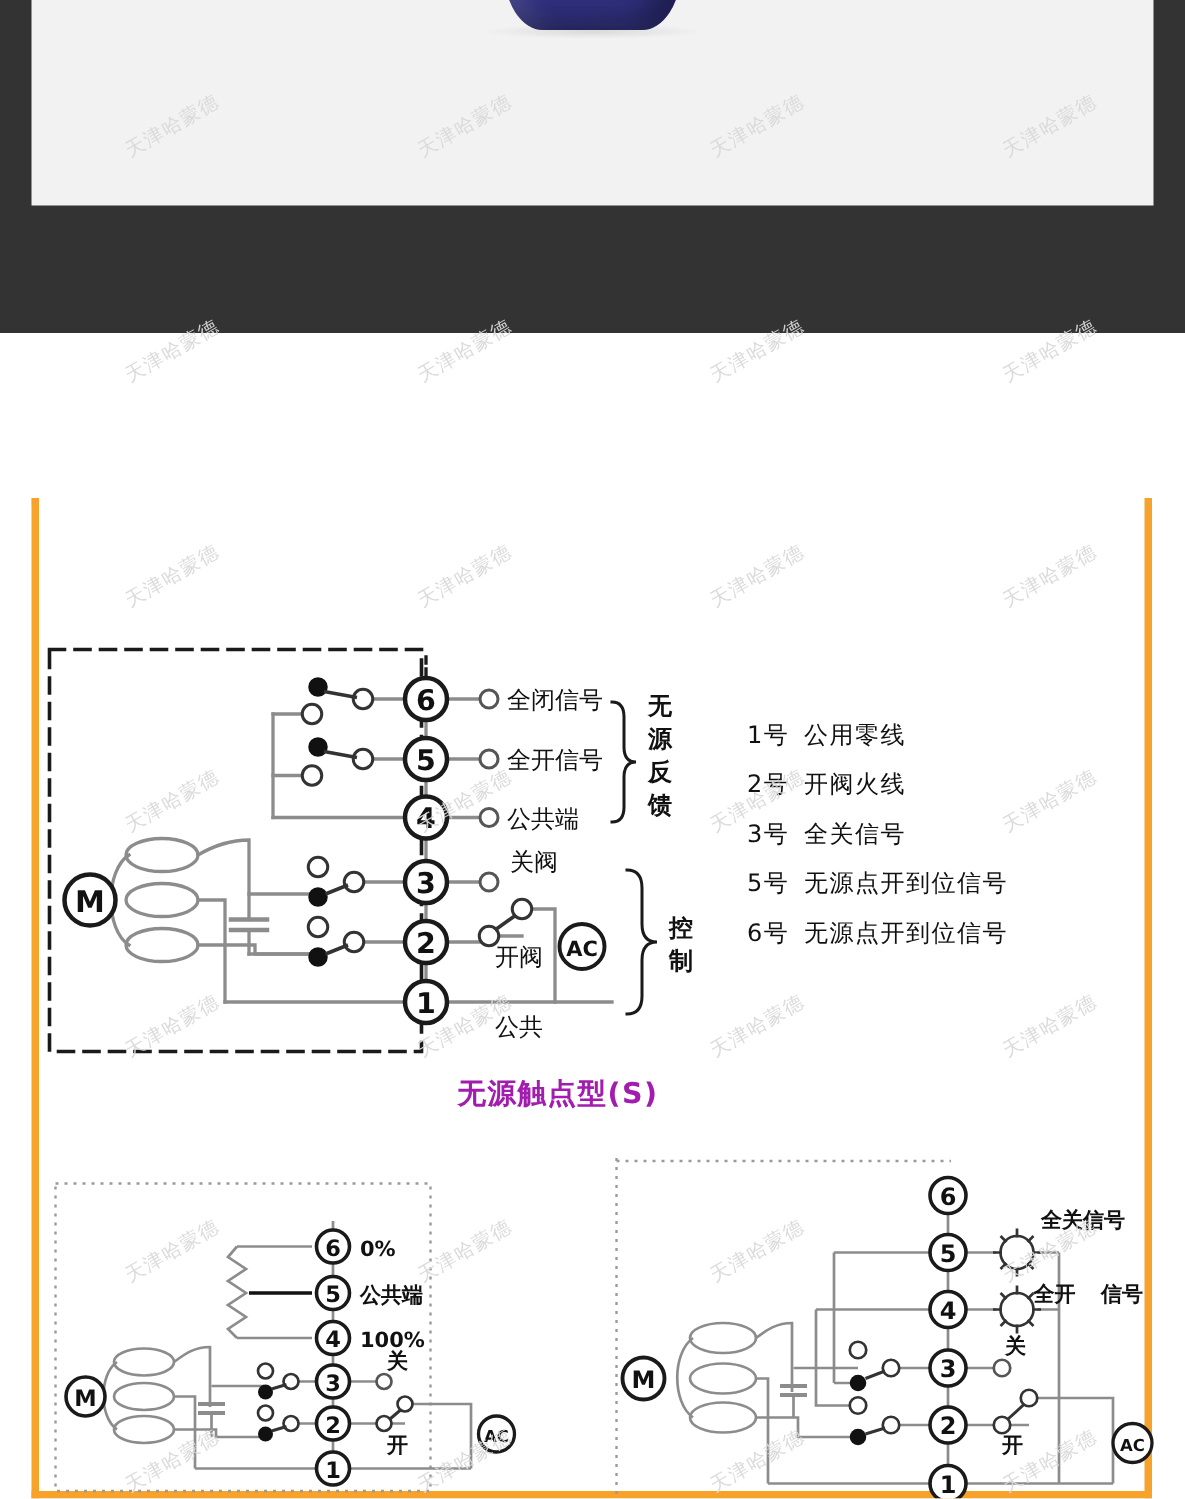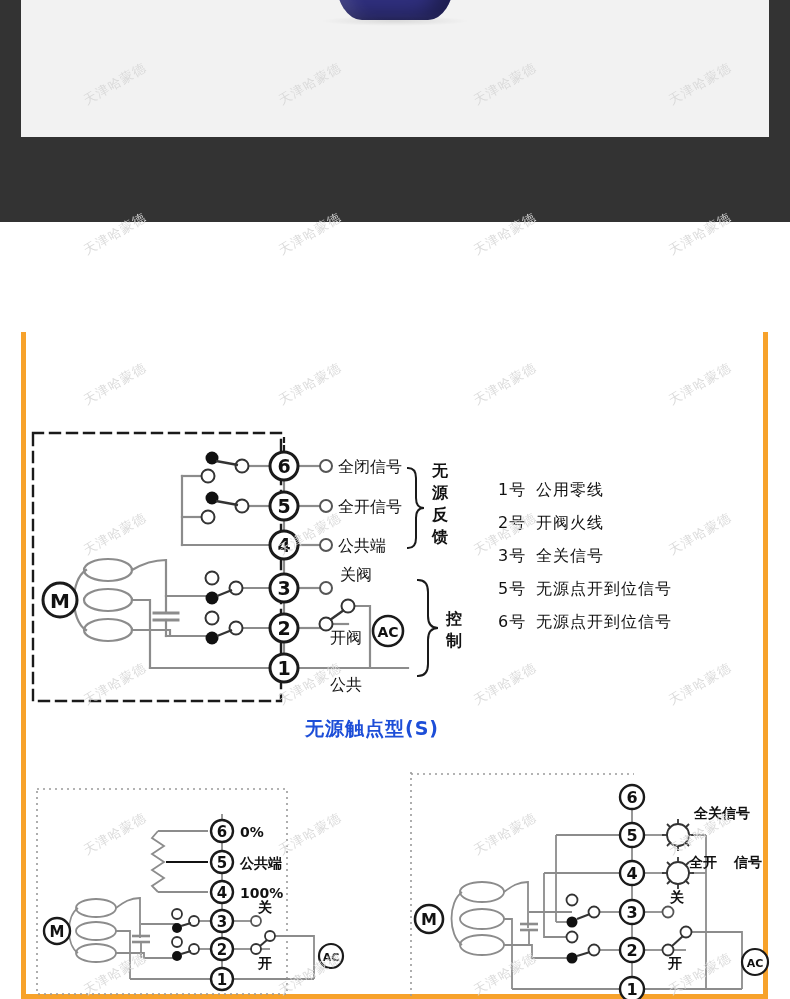--- a/index.html
+++ b/index.html
@@ -42,21 +42,21 @@
   #shoulder-right:after{border-radius:26px 0 0 0;}
 
   
   svg{display:block;}
   #diagram-main{position:absolute;left:30px;top:428px;}
   #legend{position:absolute;left:498px;top:480px;width:260px;}
   .legend-row{font-family:"DejaVu Sans",sans-serif;font-size:16px;color:#111;
               margin-bottom:12px;letter-spacing:1px;white-space:nowrap;}
   .legend-no{display:inline-block;width:38px;}
   #caption-main{position:absolute;left:305px;top:716px;font-family:"DejaVu Sans",sans-serif;
-              font-size:19px;font-weight:bold;color:#1d4ed8;letter-spacing:1px;}
+              font-size:19px;font-weight:bold;color:#a21caf;letter-spacing:1px;}
   #diagram-bl{position:absolute;left:34px;top:786px;}
   #diagram-br{position:absolute;left:404px;top:772px;}
 </style>
 </head>
 <body>
 
 <div id="top-band"></div>
 <div id="photo-panel">
   <div id="valve-photo"></div>
   <div id="photo-shadow"></div>

